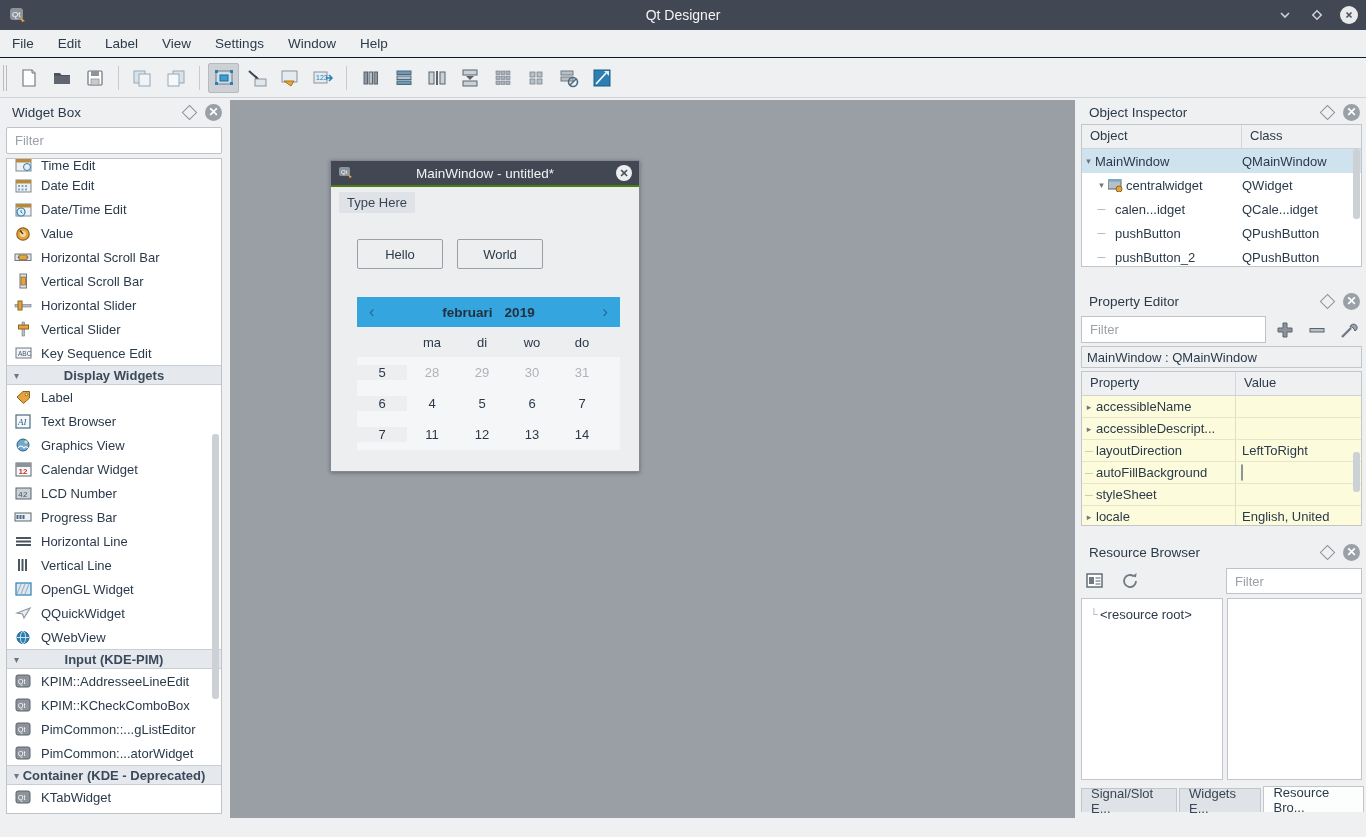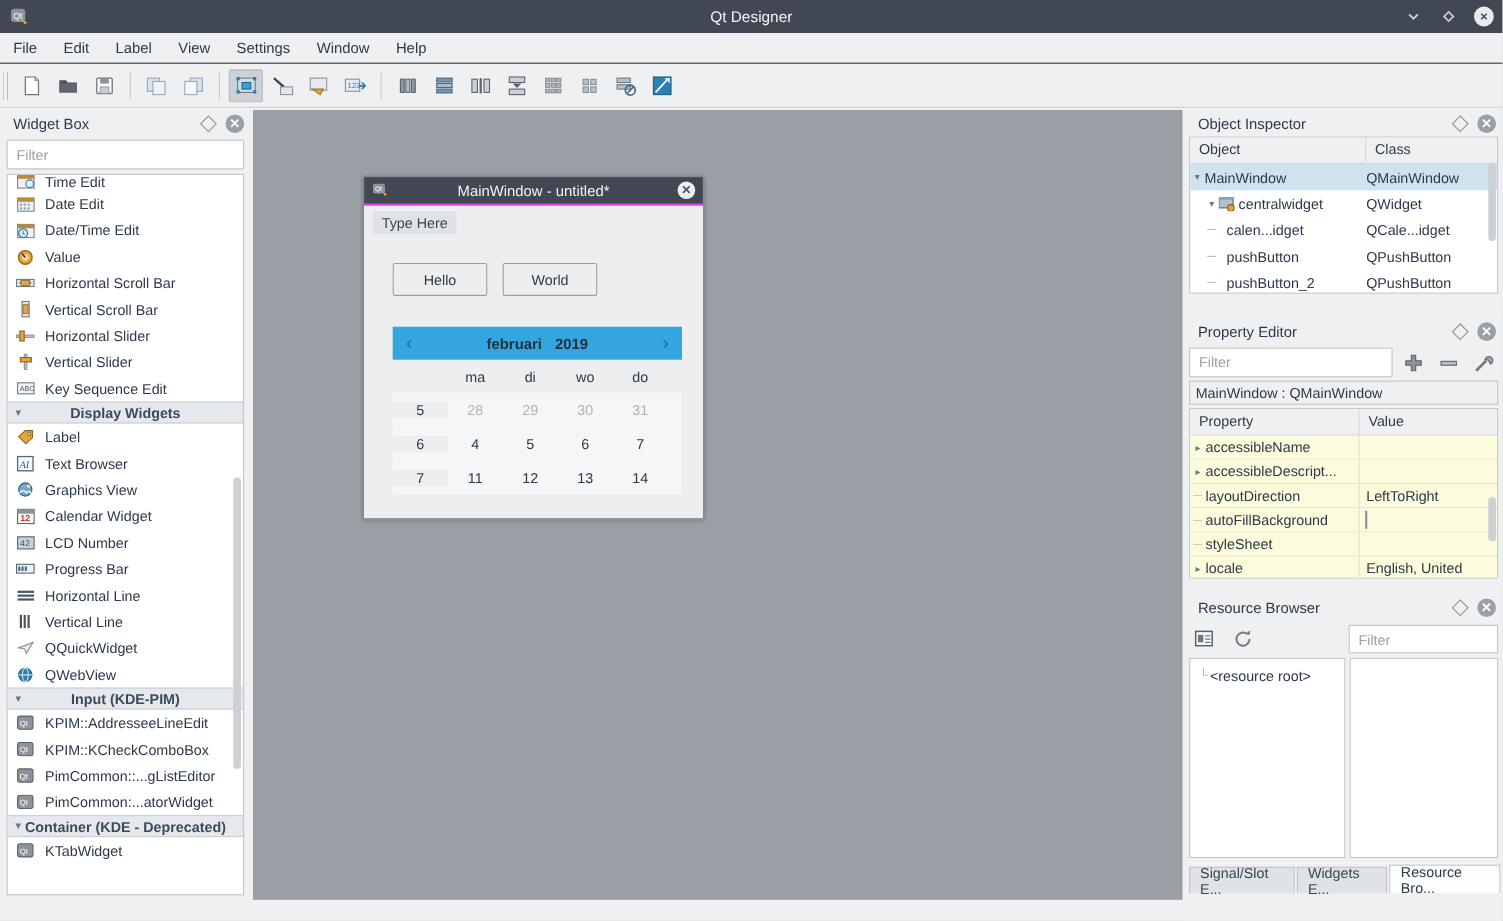--- a/index.html
+++ b/index.html
@@ -107,21 +107,21 @@
     background: #9a9fa6; overflow: hidden;
   }
   .form {
     position: absolute; left: 100px; top: 60px; width: 310px; height: 312px;
     background: #cfd2d6; border: 1px solid #85898f;
     box-shadow: 0 1px 4px rgba(0,0,0,.3);
   }
   .form-tb {
     height: 26px; background: #414753; display: flex; align-items: center;
     position: relative; color: #f2f3f5; font-size: 13.5px;
-    border-bottom: 2px solid #d946ef;
+    border-bottom: 2px solid #4d7c0f;
   }
   .form-tb .ft-ico { width: 20px; margin-left: 5px; display: flex;
     align-items: center; justify-content: center; }
   .form-tb .ft-title { position: absolute; left: 0; right: 0; text-align: center; }
   .form-tb .ft-close { position: absolute; right: 7px; width: 16px; height: 16px;
     border-radius: 50%; background: #eceef0; color: #4a5160; font-size: 11px;
     line-height: 16px; text-align: center; font-weight: bold; cursor: pointer; }
   .form-body { position: relative; height: 284px; background: #eceef0; }
   .menu-placeholder {
     position: absolute; left: 8px; top: 5px; padding: 3px 8px; font-size: 13px;
@@ -620,20 +620,33 @@
               <g fill="#4a5560">
                 <rect x="2" y="1" width="2" height="12"></rect>
                 <rect x="5.5" y="1" width="2" height="12"></rect>
                 <rect x="9" y="1" width="2" height="12"></rect>
               </g>
             </svg>
         </span>
         <span>Vertical Line</span>
       </div>
 
+      <div class="wb-row">
+        <span class="wb-ico">
+          <svg width="17" height="14" viewBox="0 0 17 14">
+              <rect x="1" y="1" width="15" height="12" fill="#dfe8ef" stroke="#2b7fb2" stroke-width="1.2"></rect>
+              <g stroke="#9fb8c9" stroke-width="1.2">
+                <path d="M2 12 L6 2"></path>
+                <path d="M6 12 L10 2"></path>
+                <path d="M10 12 L14 2"></path>
+              </g>
+            </svg>
+        </span>
+        <span>OpenGL Widget</span>
+      </div>
 
       <div class="wb-row">
         <span class="wb-ico">
           <svg width="17" height="14" viewBox="0 0 17 14">
               <path d="M2 7 L15 2 L9 12 L7.5 8 Z" fill="#e8eef3" stroke="#8d939b" stroke-width="1.1"></path>
             </svg>
         </span>
         <span>QQuickWidget</span>
       </div>
 

